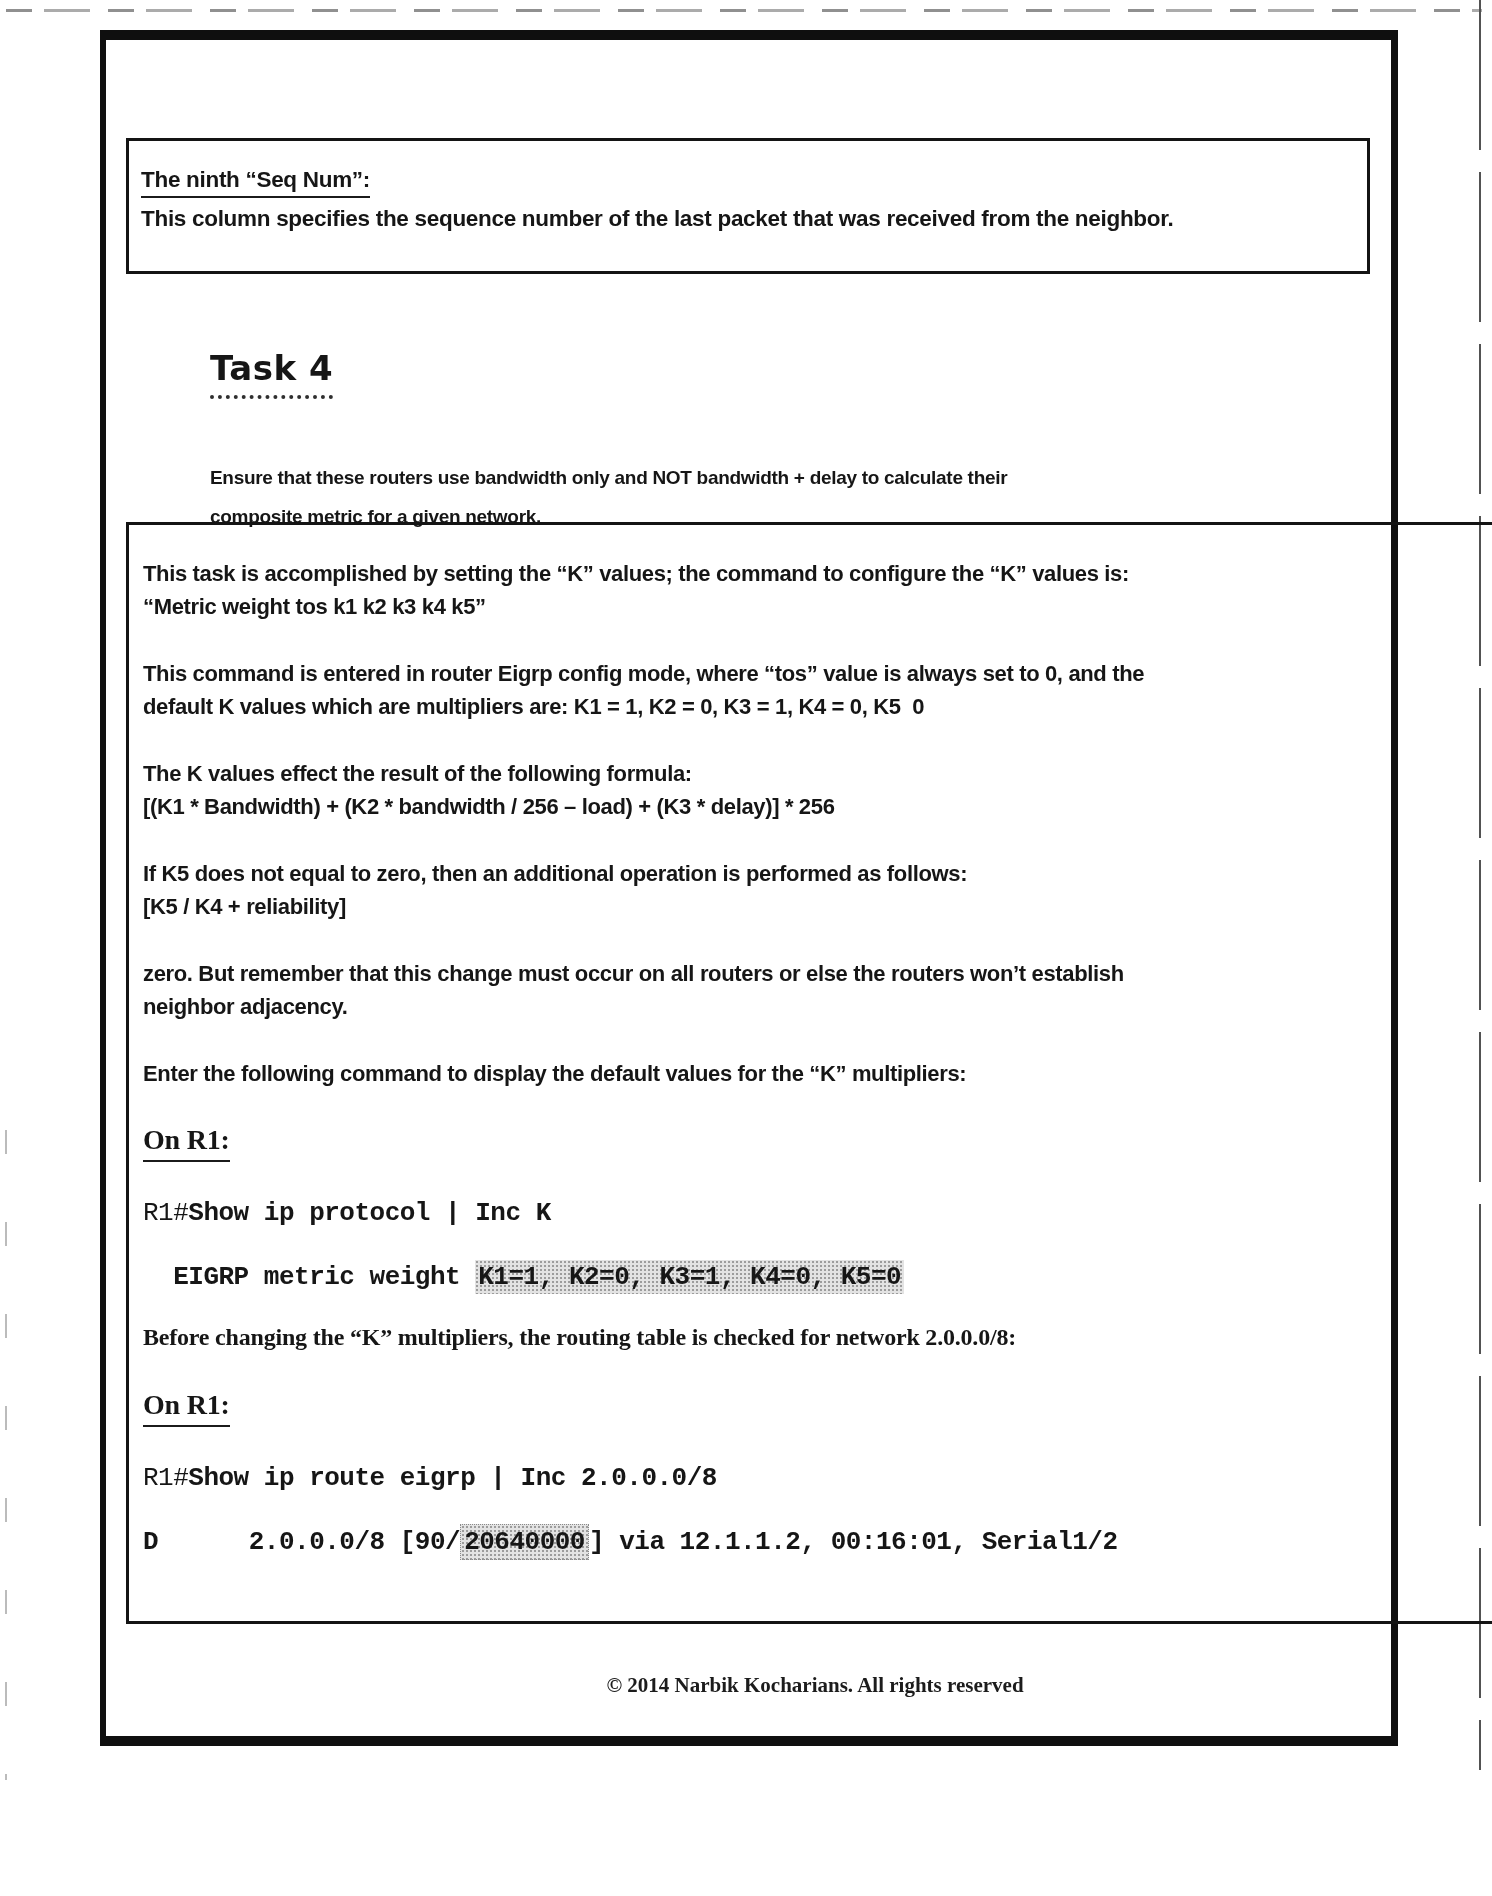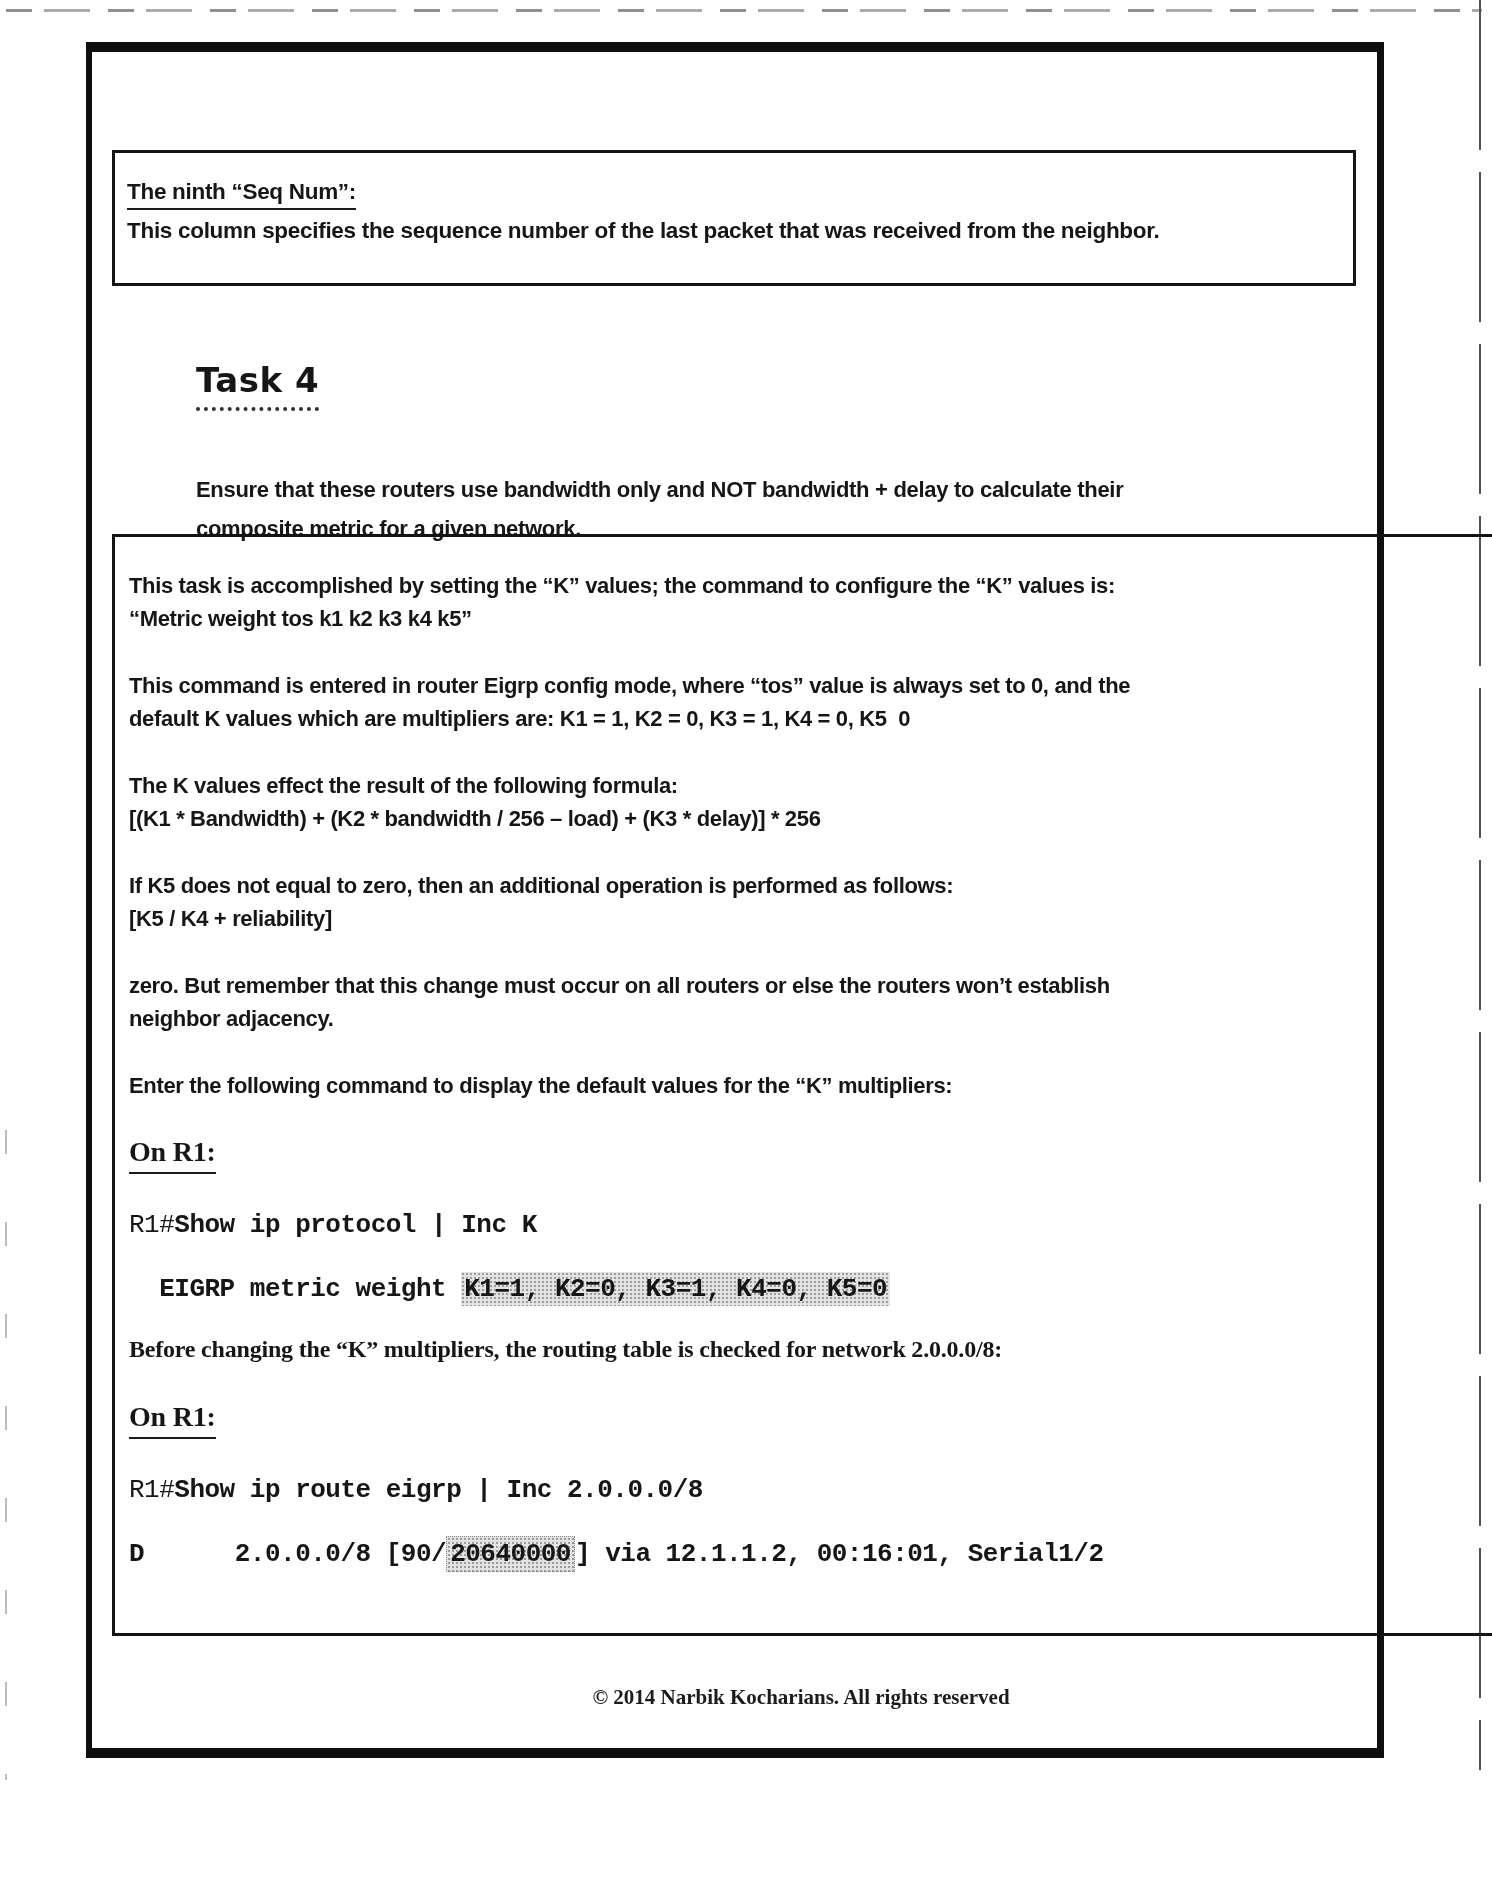--- a/index.html
+++ b/index.html
@@ -15,43 +15,42 @@
   .artifact-right{
     position:absolute;top:0;left:1479px;width:2px;height:1770px;
     background:repeating-linear-gradient(180deg,#525252 0 150px,transparent 150px 172px);
   }
   .artifact-left{
     position:absolute;top:1130px;left:5px;width:2px;height:650px;opacity:.65;
     background:repeating-linear-gradient(180deg,#979797 0 24px,transparent 24px 92px);
   }
   
   .page-frame{
-    position:absolute;left:86px;top:30px;width:1298px;height:1716px;box-sizing:border-box;
+    position:absolute;left:100px;top:30px;width:1298px;height:1716px;box-sizing:border-box;
     border:6px solid #0f0f0f;border-top-width:10px;border-bottom-width:10px;border-right-width:7px;
     background:#fff;
-    margin-top:12px;
   }
   
   .note-box{
     position:absolute;left:20px;top:98px;width:1244px;height:136px;box-sizing:border-box;
     border:3px solid #141414;padding:26px 18px 0 12px;
   }
   .note-heading{
     font-size:22.5px;font-weight:700;letter-spacing:-0.3px;width:fit-content;
     border-bottom:2px solid #1b1b1b;padding-bottom:3px;margin-bottom:8px;
   }
   .note-body{font-size:22.5px;font-weight:700;letter-spacing:-0.3px;white-space:pre;}
   
   .task-title{
     position:absolute;left:104px;top:308px;
     font-family:"DejaVu Sans",sans-serif;font-size:34px;font-weight:700;letter-spacing:.5px;
     border-bottom:4px dotted #2f2f2f;padding-bottom:7px;width:fit-content;
   }
   .task-desc{position:absolute;left:104px;top:418px;}
-  .task-desc .ln{font-size:22px;font-weight:700;letter-spacing:-0.3px;line-height:39px;white-space:pre;}
+  .task-desc .ln{font-size:19px;font-weight:700;letter-spacing:-0.3px;line-height:39px;white-space:pre;}
   
   .main-box{
     position:absolute;left:20px;top:482px;width:1429px;height:1102px;box-sizing:border-box;
     border:3px solid #141414;padding:32px 10px 0 14px;
   }
   .para{margin:0 0 34px 0;}
   .para .ln{font-size:22px;font-weight:700;letter-spacing:-0.35px;line-height:33px;white-space:pre;}
   .onr1{
     font-family:"Liberation Serif",serif;font-size:28px;font-weight:700;width:fit-content;
     border-bottom:2px solid #1b1b1b;padding-bottom:4px;margin:0 0 34px 0;letter-spacing:-0.2px;

